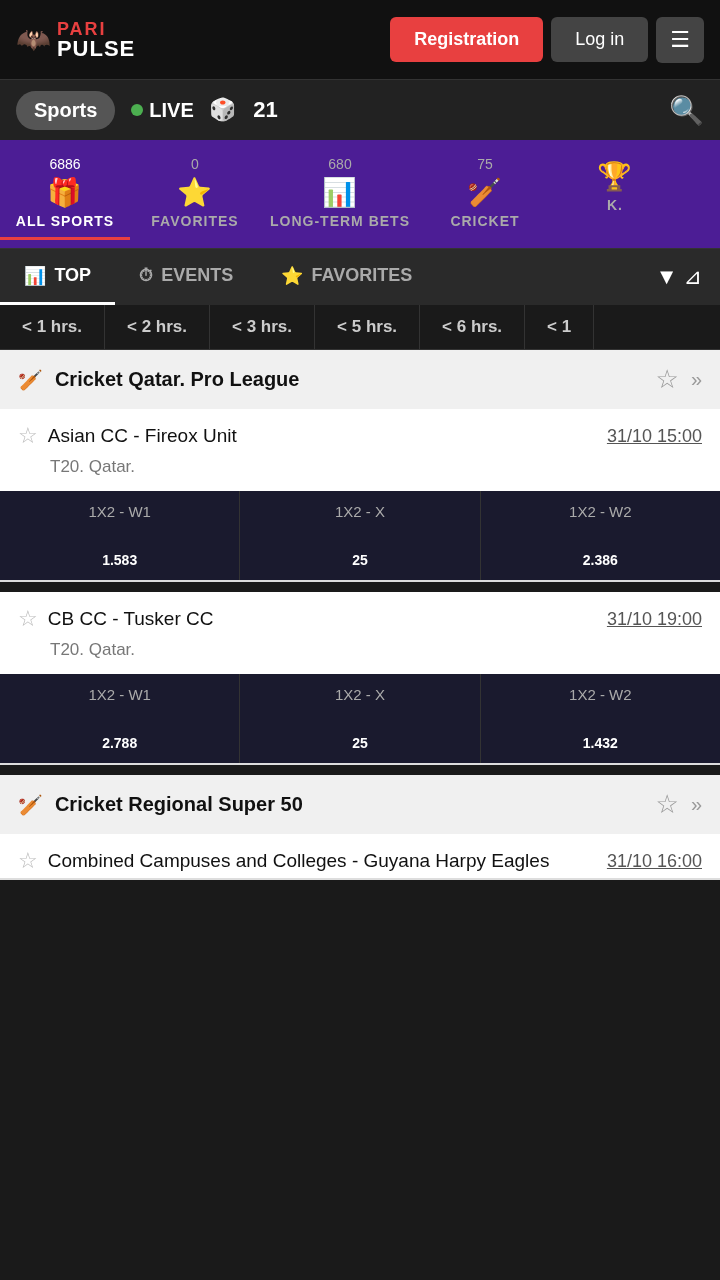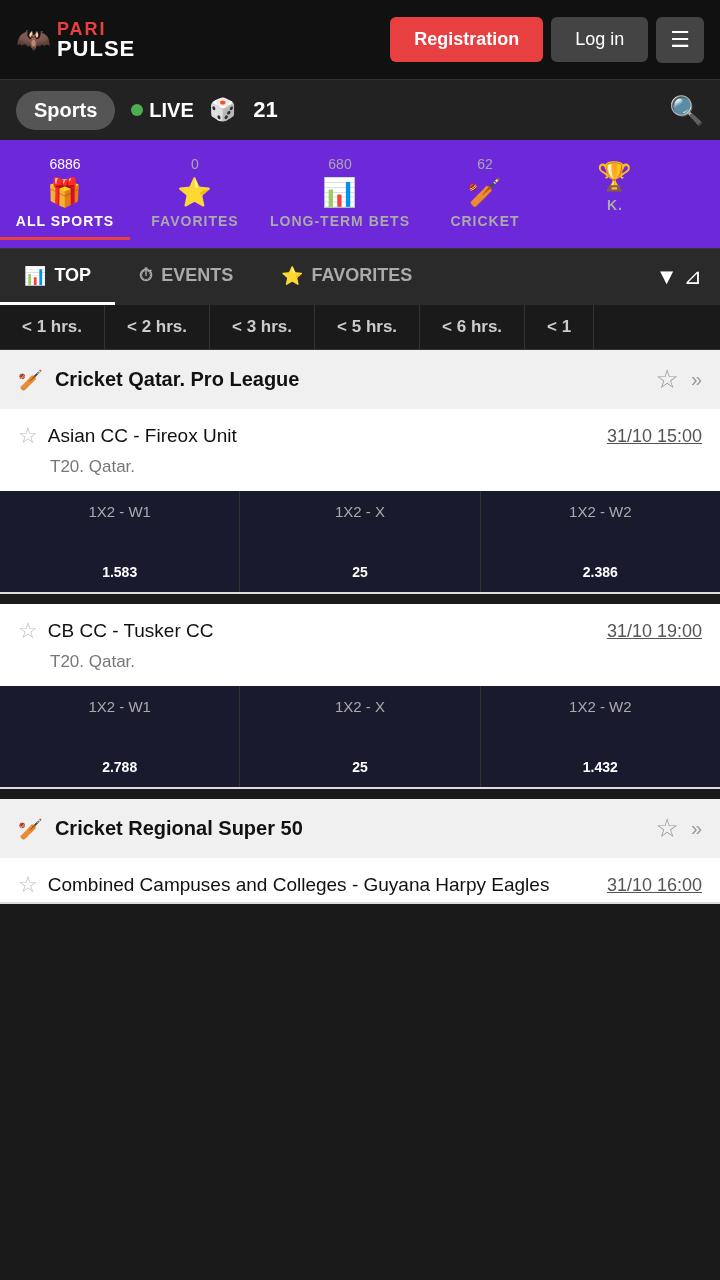--- a/index.html
+++ b/index.html
@@ -127,21 +127,21 @@
     }
     .nav-search {
       margin-left: auto;
       font-size: 28px;
       cursor: pointer;
       color: #fff;
     }
 
     
     .sports-row {
-      background: #6d28d9;
+      background: #4c1d95;
       display: flex;
       overflow-x: auto;
       padding: 8px 0;
       border-bottom: 1px solid #333;
     }
     .sport-item {
       display: flex;
       flex-direction: column;
       align-items: center;
       min-width: 130px;
@@ -291,21 +291,20 @@
     }
     .bet-btn {
       flex: 1;
       display: flex;
       flex-direction: column;
       align-items: center;
       padding: 12px 8px;
       border-right: 1px solid #333;
       cursor: pointer;
       background: #1a1a2e;
-      gap: 12px;
     }
     .bet-btn:last-child { border-right: none; }
     .bet-label {
       font-size: 15px;
       color: #aaa;
       margin-bottom: 4px;
     }
     .bet-value {
       font-size: 14px;
       color: #fff;
@@ -362,21 +361,21 @@
     <span class="sport-count">0</span>
     <span class="sport-icon">⭐</span>
     <span class="sport-label">FAVORITES</span>
   </div>
     <div class="sport-item">
     <span class="sport-count">680</span>
     <span class="sport-icon">📊</span>
     <span class="sport-label">LONG-TERM BETS</span>
   </div>
     <div class="sport-item">
-    <span class="sport-count">62</span>
+    <span class="sport-count">75</span>
     <span class="sport-icon">🏏</span>
     <span class="sport-label">CRICKET</span>
   </div>
     <div class="sport-item">
     <span class="sport-count"></span>
     <span class="sport-icon">🏆</span>
     <span class="sport-label">K.</span>
   </div>
   </div>
 

